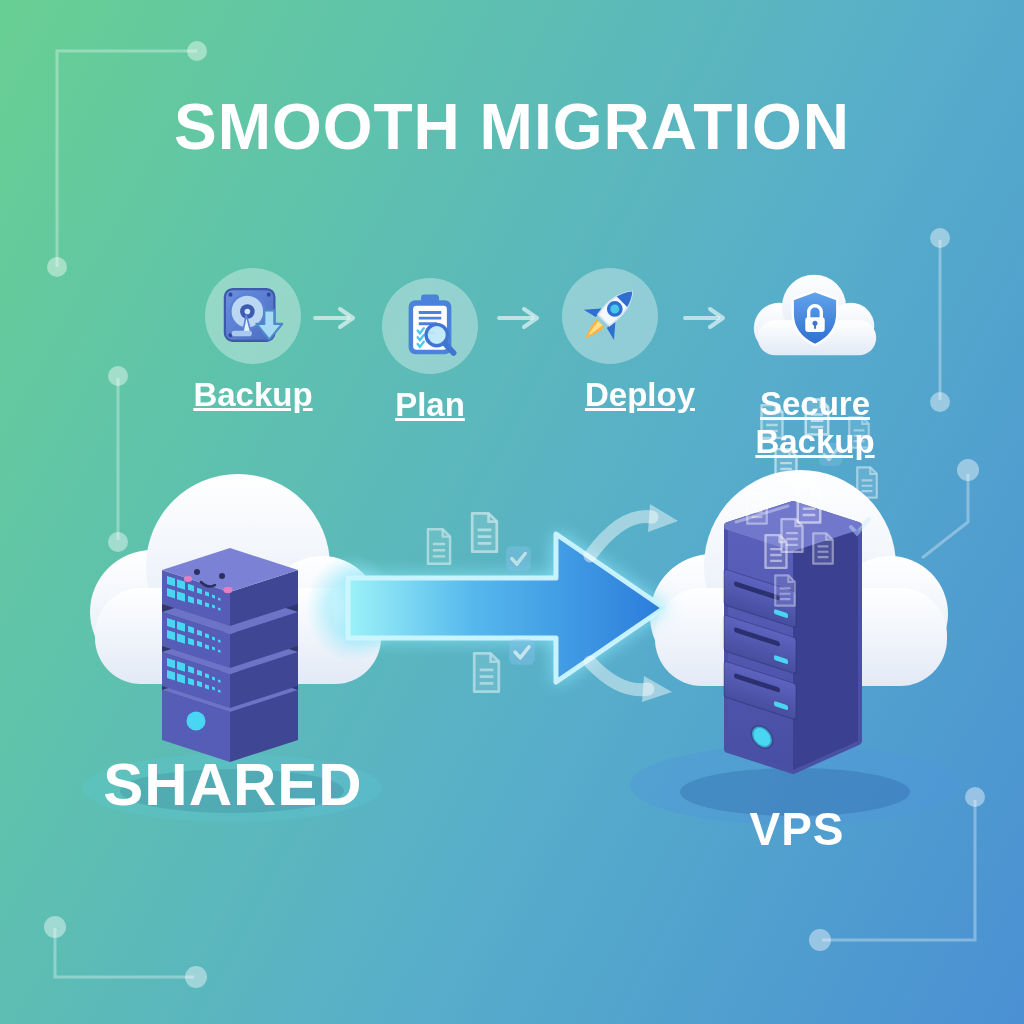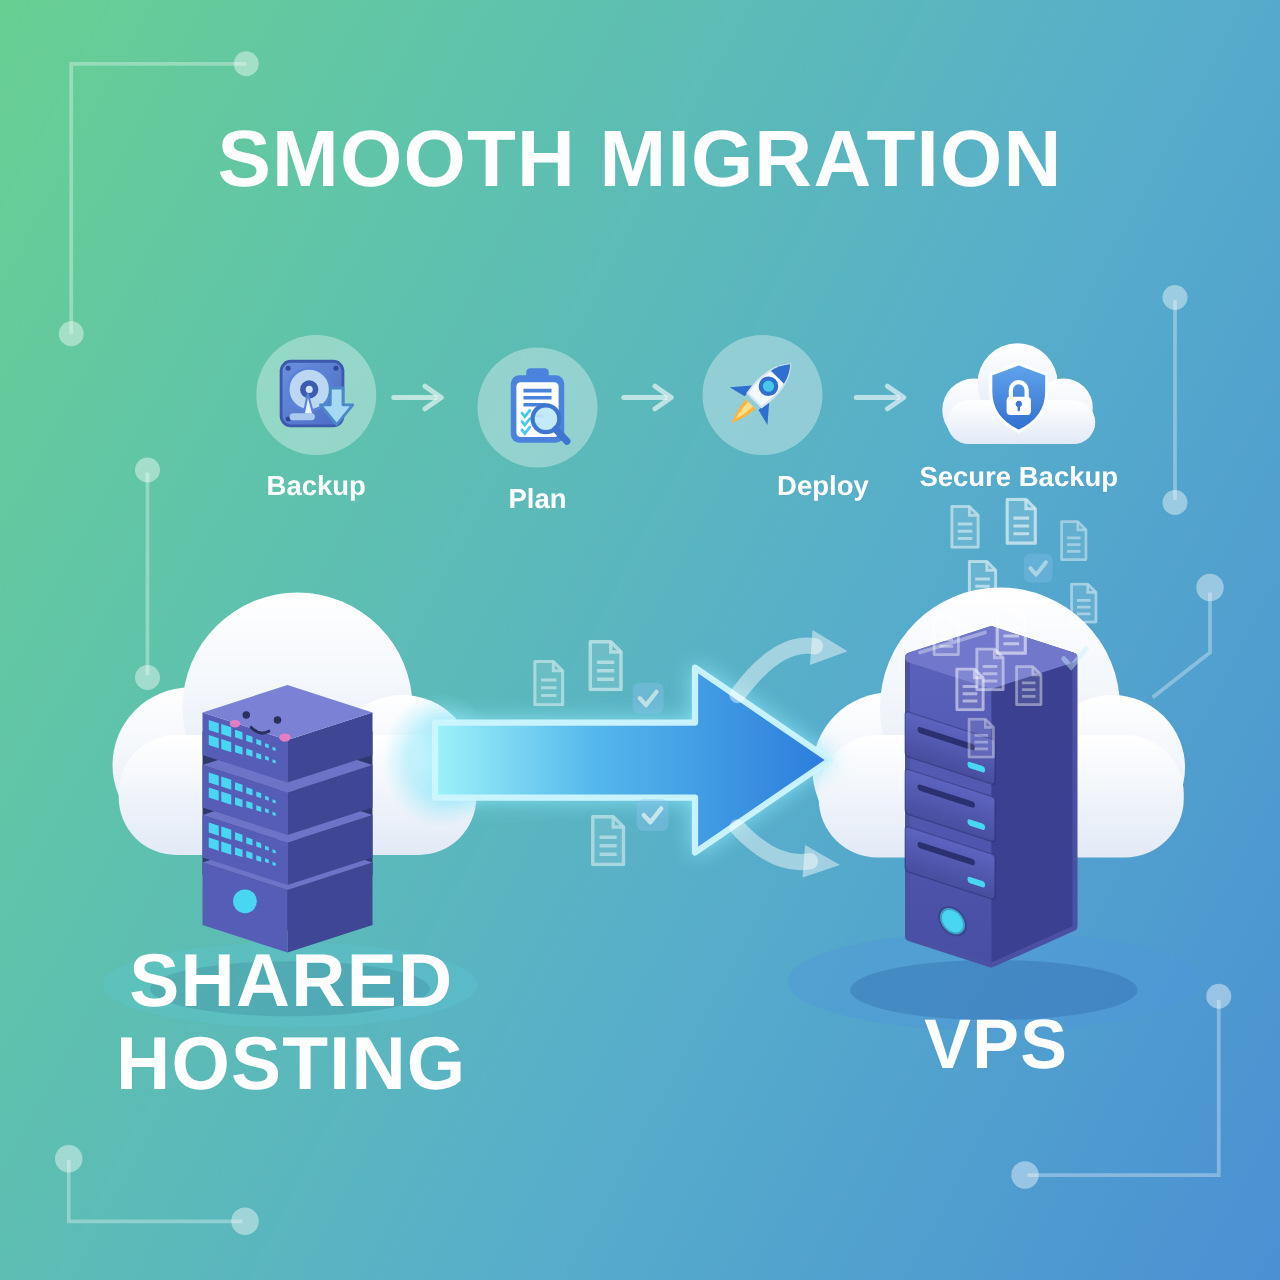--- a/index.html
+++ b/index.html
@@ -11,25 +11,25 @@
   .scene{position:absolute;left:0;top:0;width:1024px;height:1024px;z-index:1;}
   .title{
     position:absolute;left:0;top:90px;width:100%;text-align:center;z-index:3;
     color:#ffffff;font-size:64px;font-weight:800;letter-spacing:1px;margin:0;
   }
   .step{position:absolute;width:170px;text-align:center;z-index:3;}
   .step-circle{
     width:96px;height:96px;border-radius:50%;background:rgba(255,255,255,0.34);
     margin:0 auto;display:flex;align-items:center;justify-content:center;
   }
-  .step-label{margin-top:12px;color:#ffffff;font-size:22px;font-weight:700;}
+  .step-label{margin-top:12px;color:#ffffff;font-size:33px;font-weight:700;text-decoration:underline;}
   .step-arrow{position:absolute;top:304px;z-index:3;}
   .host-label{position:absolute;color:#ffffff;font-weight:800;text-align:center;z-index:3;letter-spacing:1px;}
   #label-shared{left:88px;top:752px;width:290px;font-size:60px;line-height:1.1;}
-  #label-vps{left:697px;top:802px;width:200px;font-size:56px;}
+  #label-vps{left:697px;top:802px;width:200px;font-size:46px;}
 </style>
 </head>
 <body>
 
 <div class="canvas">
 
   <svg width="0" height="0" style="position:absolute" aria-hidden="true">
     <defs>
       <linearGradient id="cloudG" x1="0" y1="0" x2="0" y2="1">
         <stop offset="0" stop-color="#ffffff"></stop>
@@ -350,22 +350,21 @@
           <circle cx="84" cy="46" r="33"></circle>
           <circle cx="122" cy="66" r="24"></circle>
         <rect x="26" y="60" width="122" height="36" rx="18"></rect>
       </g>
       <path d="M85,30 L108,38.5 V53 C108,69 98,79.5 85,85.5 C72,79.5 62,69 62,53 V38.5 Z" fill="url(#shG)" stroke="#ffffff" stroke-width="2.5" stroke-linejoin="round"></path>
       <path d="M78.5,58 V51.5 A6.5,6.5 0 0 1 91.5,51.5 V58" stroke="#ffffff" stroke-width="3.5" fill="none" stroke-linecap="round"></path>
       <rect x="75" y="57" width="20" height="15" rx="3" fill="#ffffff"></rect>
       <circle cx="85" cy="63" r="2.6" fill="#3f76d2"></circle>
       <rect x="84" y="64" width="2" height="5" rx="1" fill="#3f76d2"></rect>
     </svg>
-    <div class="step-label" style="margin-top:0;">Secure Backup</div>
+    <div class="step-label" style="margin-top:17px;">Secure Backup</div>
   </div>
 
   <div class="host-label" id="label-shared">
     <span>SHARED</span><br>
-    <span>HOSTING</span>
   </div>
   <div class="host-label" id="label-vps">VPS</div>
 
 </div>
 
 </body></html>

